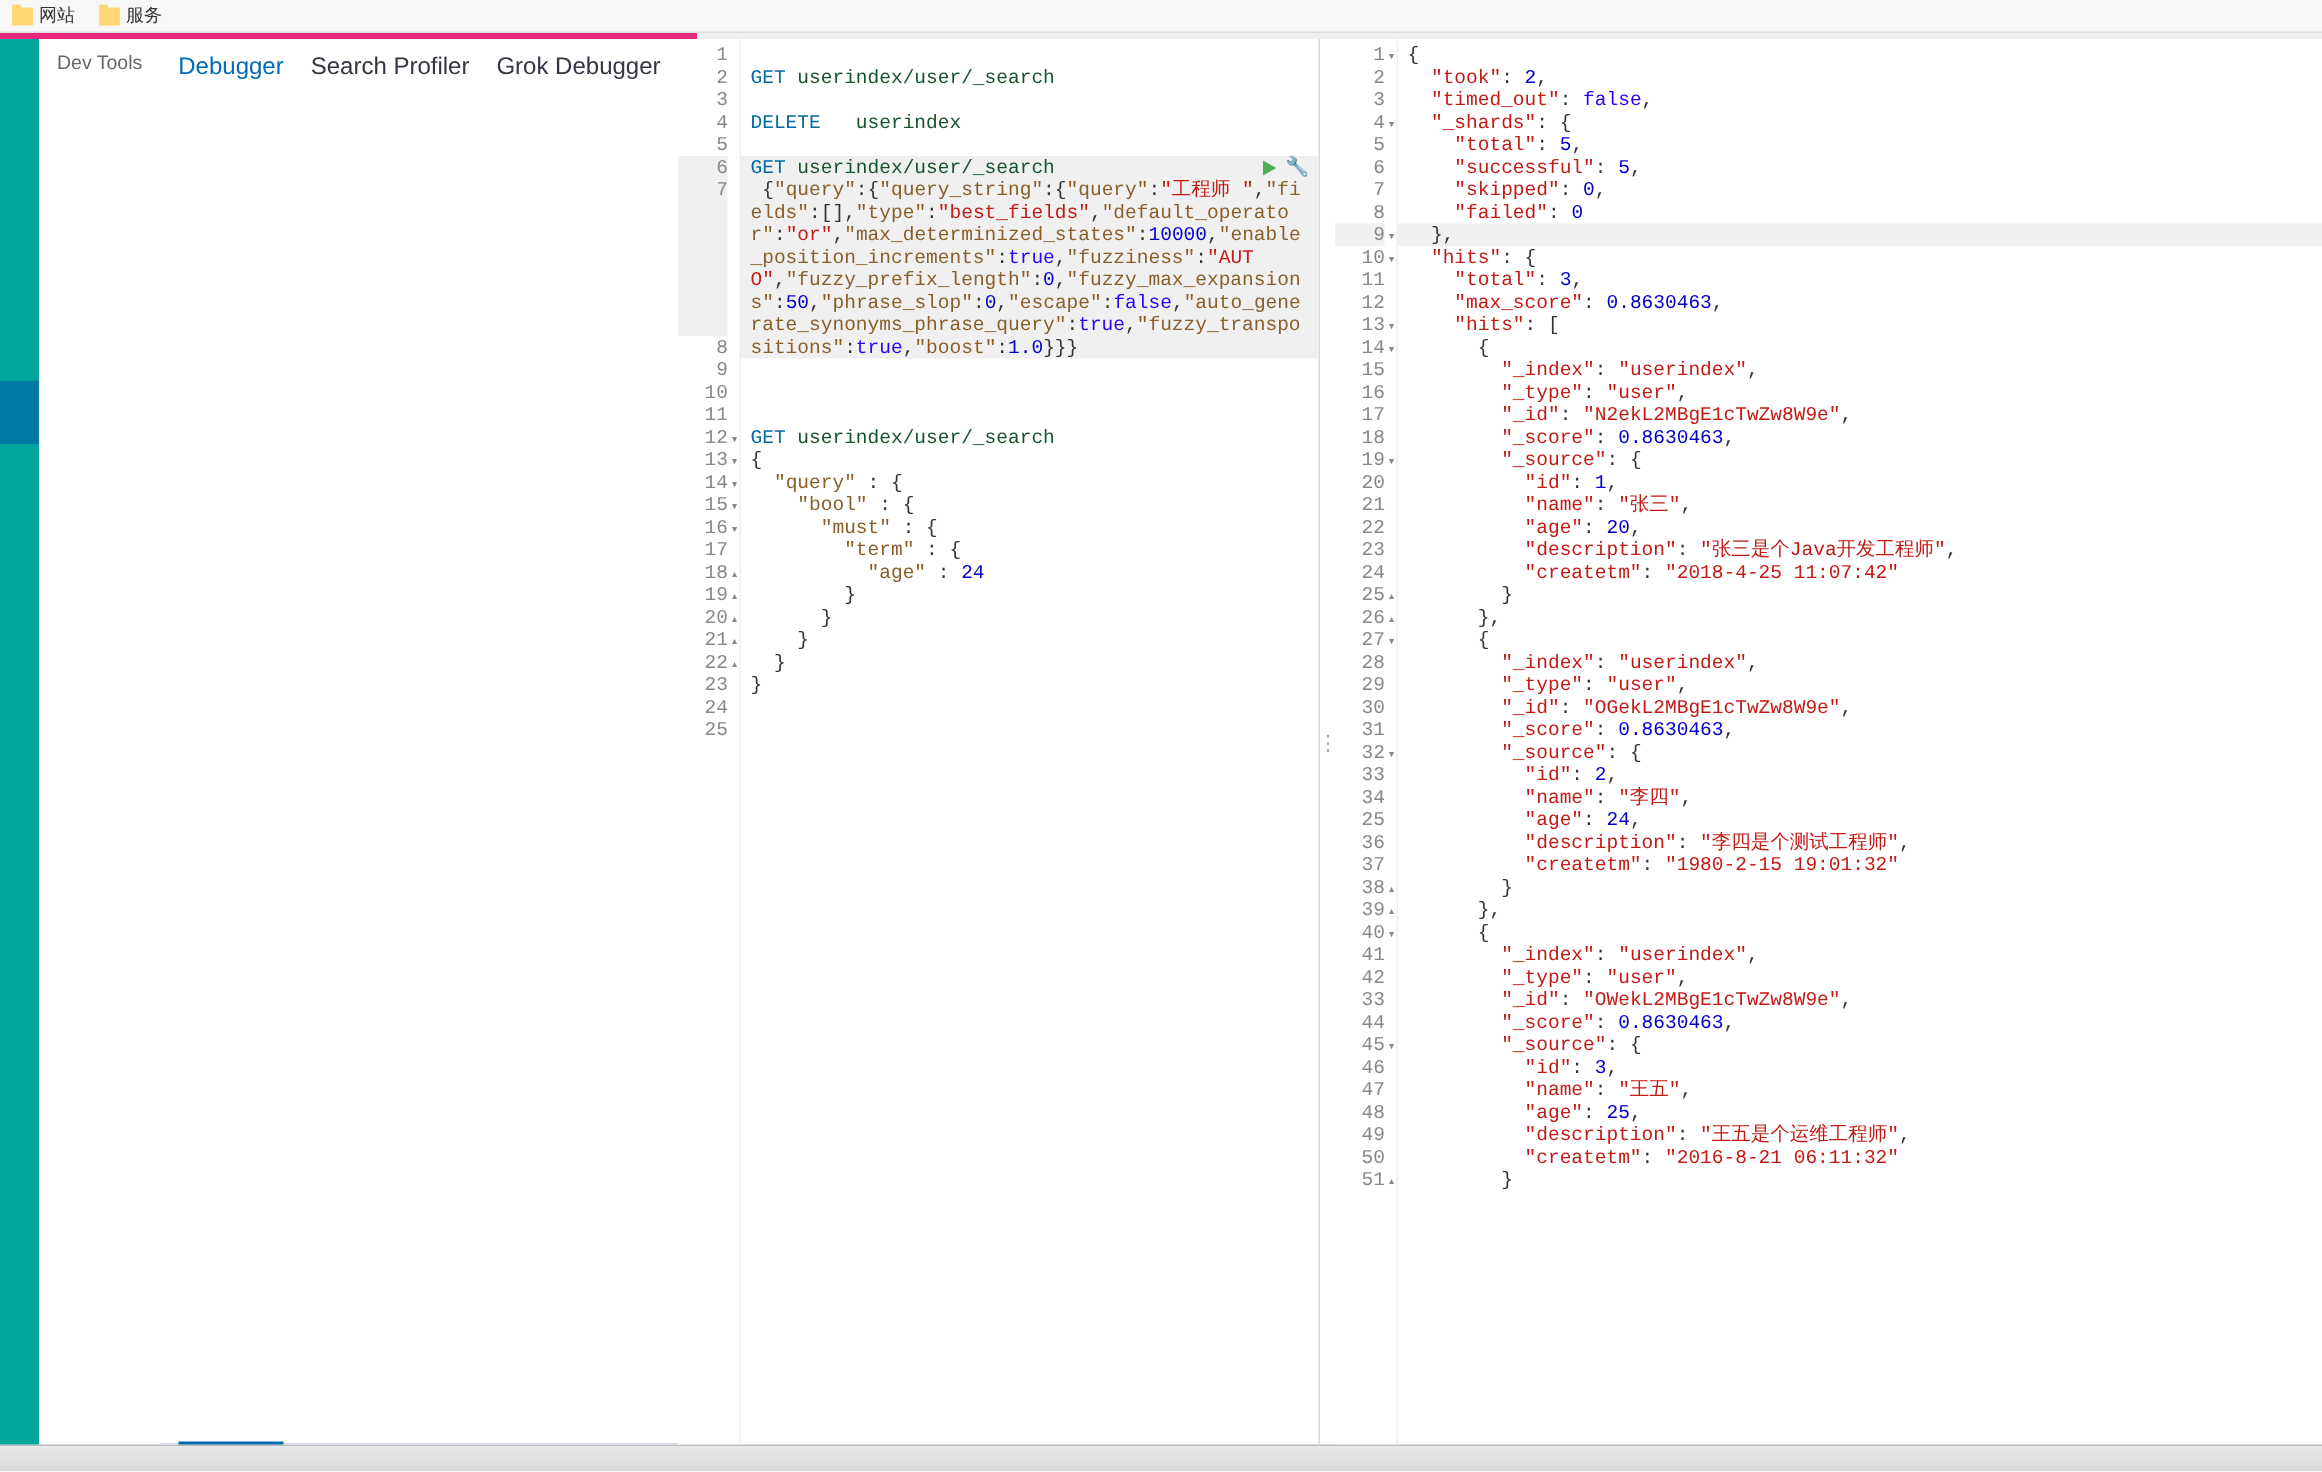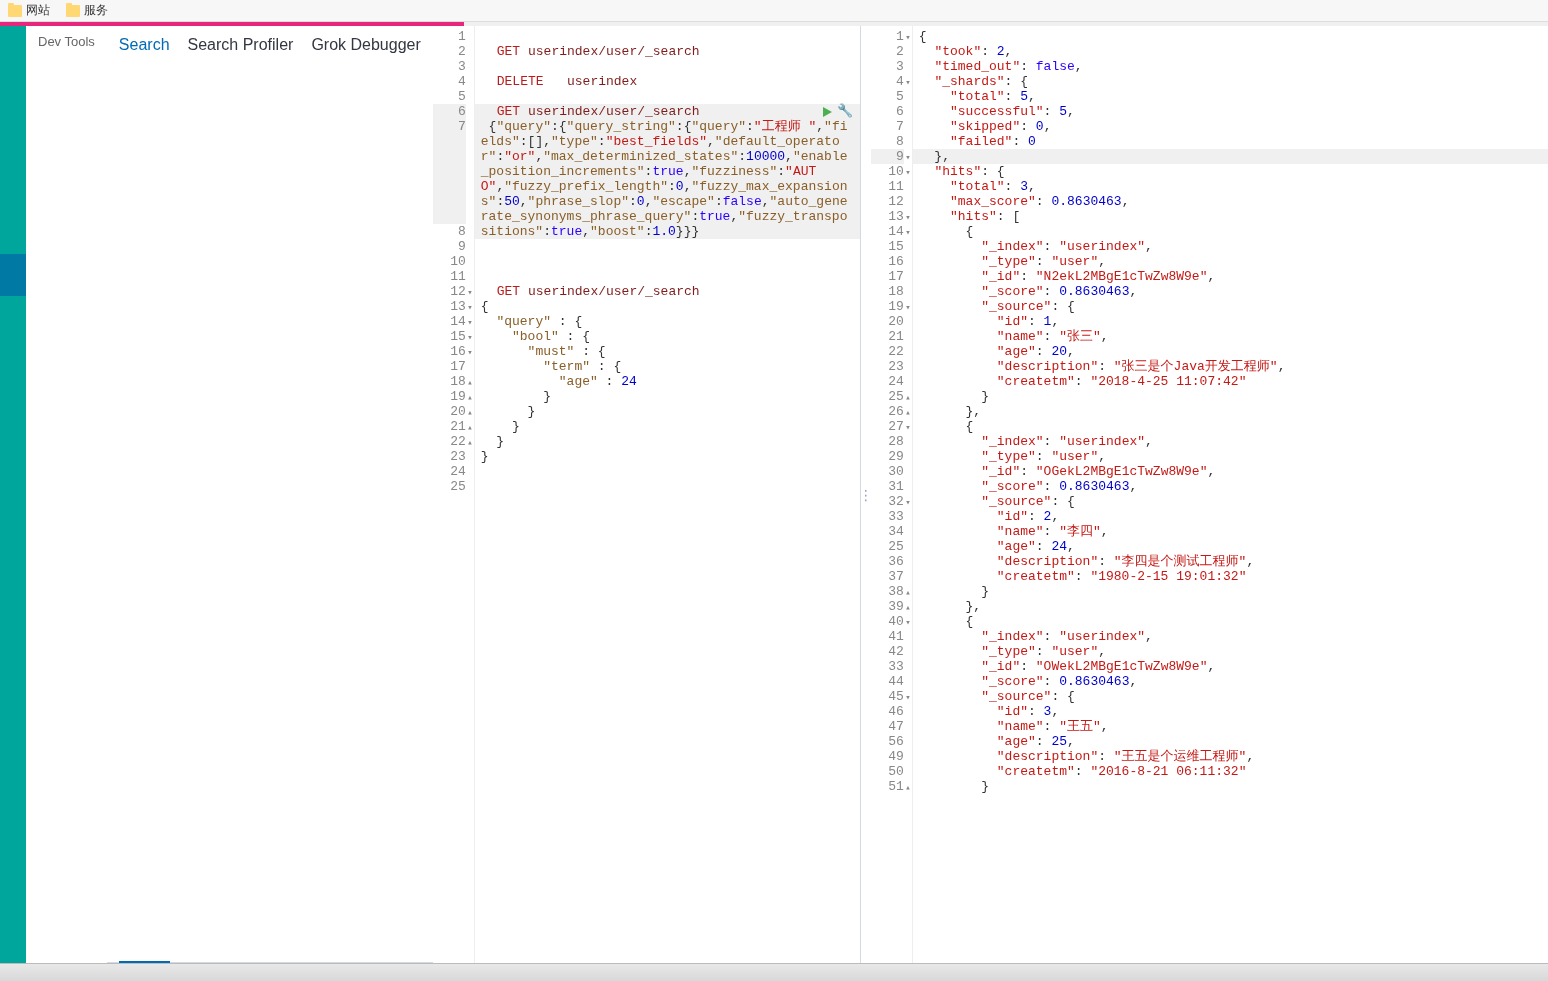--- a/index.html
+++ b/index.html
@@ -26,22 +26,22 @@
 .gutter .ln { height: 15px; position: relative; }
 .gutter .fold { position: absolute; right: -7px; top: 2px; font-size: 9px; color: #888; }
 .codebody { flex: 1; padding: 3px 6px; min-width: 0; }
 .codeline { height: 15px; white-space: pre; }
 .codeline.tall { height: auto; white-space: pre-wrap; word-break: break-all; }
 .hl-bar { background: #f0f0f0; margin: 0 -6px; padding: 0 6px; position: relative; }
 .run-controls { position: absolute; right: 6px; top: 0; display: flex; gap: 6px; align-items: center; height: 15px; }
 .play-icon { width: 0; height: 0; border-left: 9px solid #4caf50; border-top: 5px solid transparent; border-bottom: 5px solid transparent; cursor: pointer; }
 .wrench-icon { color: #69707d; font-size: 13px; cursor: pointer; }
 .hl-range { background: #f0f0f0; margin: 0 -6px; padding: 0 6px; }
-.tok-method { color: #b91c1c; margin-left: 16px; }
-.tok-url { color: #7f1d1d; font-family: Liberation Mono, monospace; }
+.tok-method { color: #0369a1; }
+.tok-url { color: #14532d; font-family: Liberation Mono, monospace; }
 .tok-key { color: #895e28; }
 .tok-key2 { color: #c41a16; }
 .tok-str { color: #c41a16; }
 .tok-num { color: #0000cd; }
 .tok-bool { color: #2a00ff; }
 .bottombar { height: 18px; background: linear-gradient(#e8e8e8,#d8d8d8); border-top: 1px solid #bbb; }
 .gutter-row-hl { background: #f0f0f0; }
 </style>
 </head>
 <body>
@@ -59,21 +59,21 @@
 
 <div class="topline"></div>
 
 <div class="main-wrap">
   <div class="left-rail">
     <div class="rail-item"></div>
   </div>
   <div class="content-area">
     <div class="devtools-header">Dev Tools</div>
     <div class="tabs-row">
-      <div class="tab active">Search</div>
+      <div class="tab active">Debugger</div>
       <div class="tab">Search Profiler</div>
       <div class="tab">Grok Debugger</div>
     </div>
     <div class="panes">
       <div class="pane pane-left" style="flex:0 0 428px">
         <div class="editor">
           <div class="gutter" id="left-gutter">
               <div class="ln" style="vertical-align: top;">1</div>
               <div class="ln" style="vertical-align: top;">2</div>
               <div class="ln" style="vertical-align: top;">3</div>
@@ -173,21 +173,21 @@
               <div class="ln" style="vertical-align: top;">38<span class="fold">▴</span></div>
               <div class="ln" style="vertical-align: top;">39<span class="fold">▴</span></div>
               <div class="ln" style="vertical-align: top;">40<span class="fold">▾</span></div>
               <div class="ln" style="vertical-align: top;">41</div>
               <div class="ln" style="vertical-align: top;">42</div>
               <div class="ln" style="vertical-align: top;">33</div>
               <div class="ln" style="vertical-align: top;">44</div>
               <div class="ln" style="vertical-align: top;">45<span class="fold">▾</span></div>
               <div class="ln" style="vertical-align: top;">46</div>
               <div class="ln" style="vertical-align: top;">47</div>
-              <div class="ln" style="vertical-align: top;">56</div>
+              <div class="ln" style="vertical-align: top;">48</div>
               <div class="ln" style="vertical-align: top;">49</div>
               <div class="ln" style="vertical-align: top;">50</div>
               <div class="ln" style="vertical-align: top;">51<span class="fold">▴</span></div>
             </div>
           <div class="codebody" id="right-code">
               <div class="codeline">{</div>
               <div class="codeline">  <span class="tok-key2">"took"</span>: <span class="tok-num">2</span>,</div>
               <div class="codeline">  <span class="tok-key2">"timed_out"</span>: <span class="tok-bool">false</span>,</div>
               <div class="codeline">  <span class="tok-key2">"_shards"</span>: {</div>
               <div class="codeline">    <span class="tok-key2">"total"</span>: <span class="tok-num">5</span>,</div>

